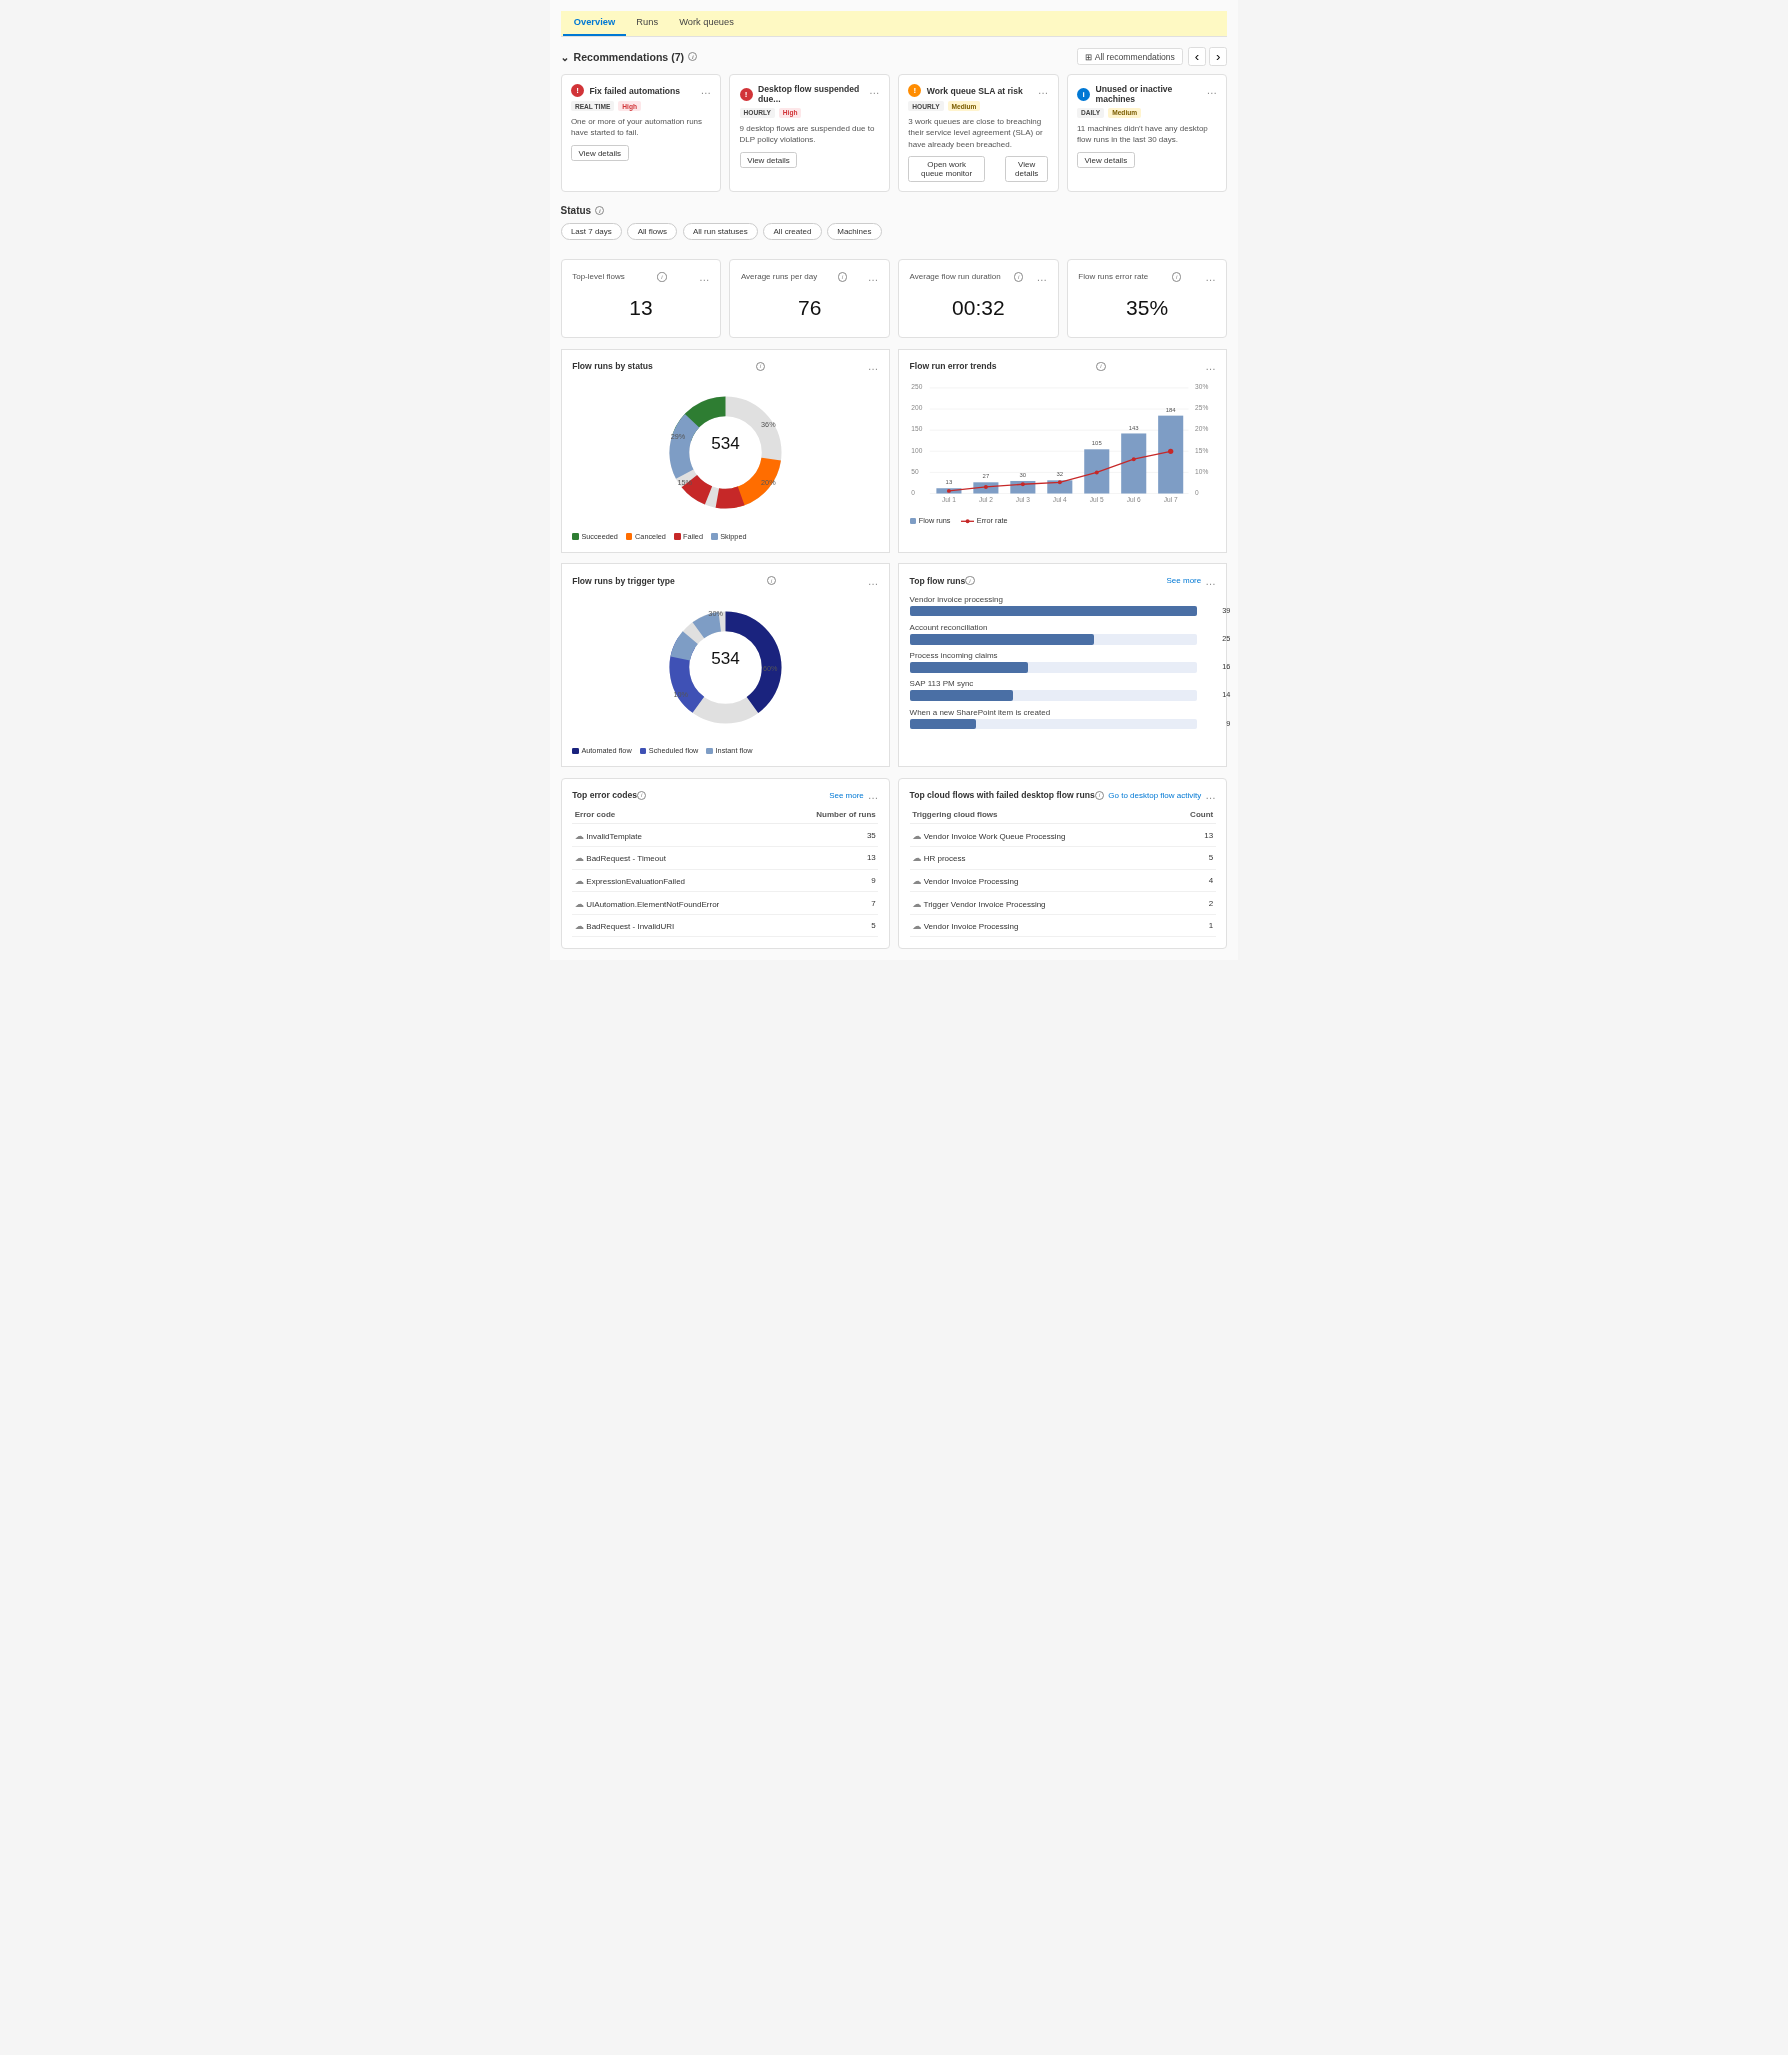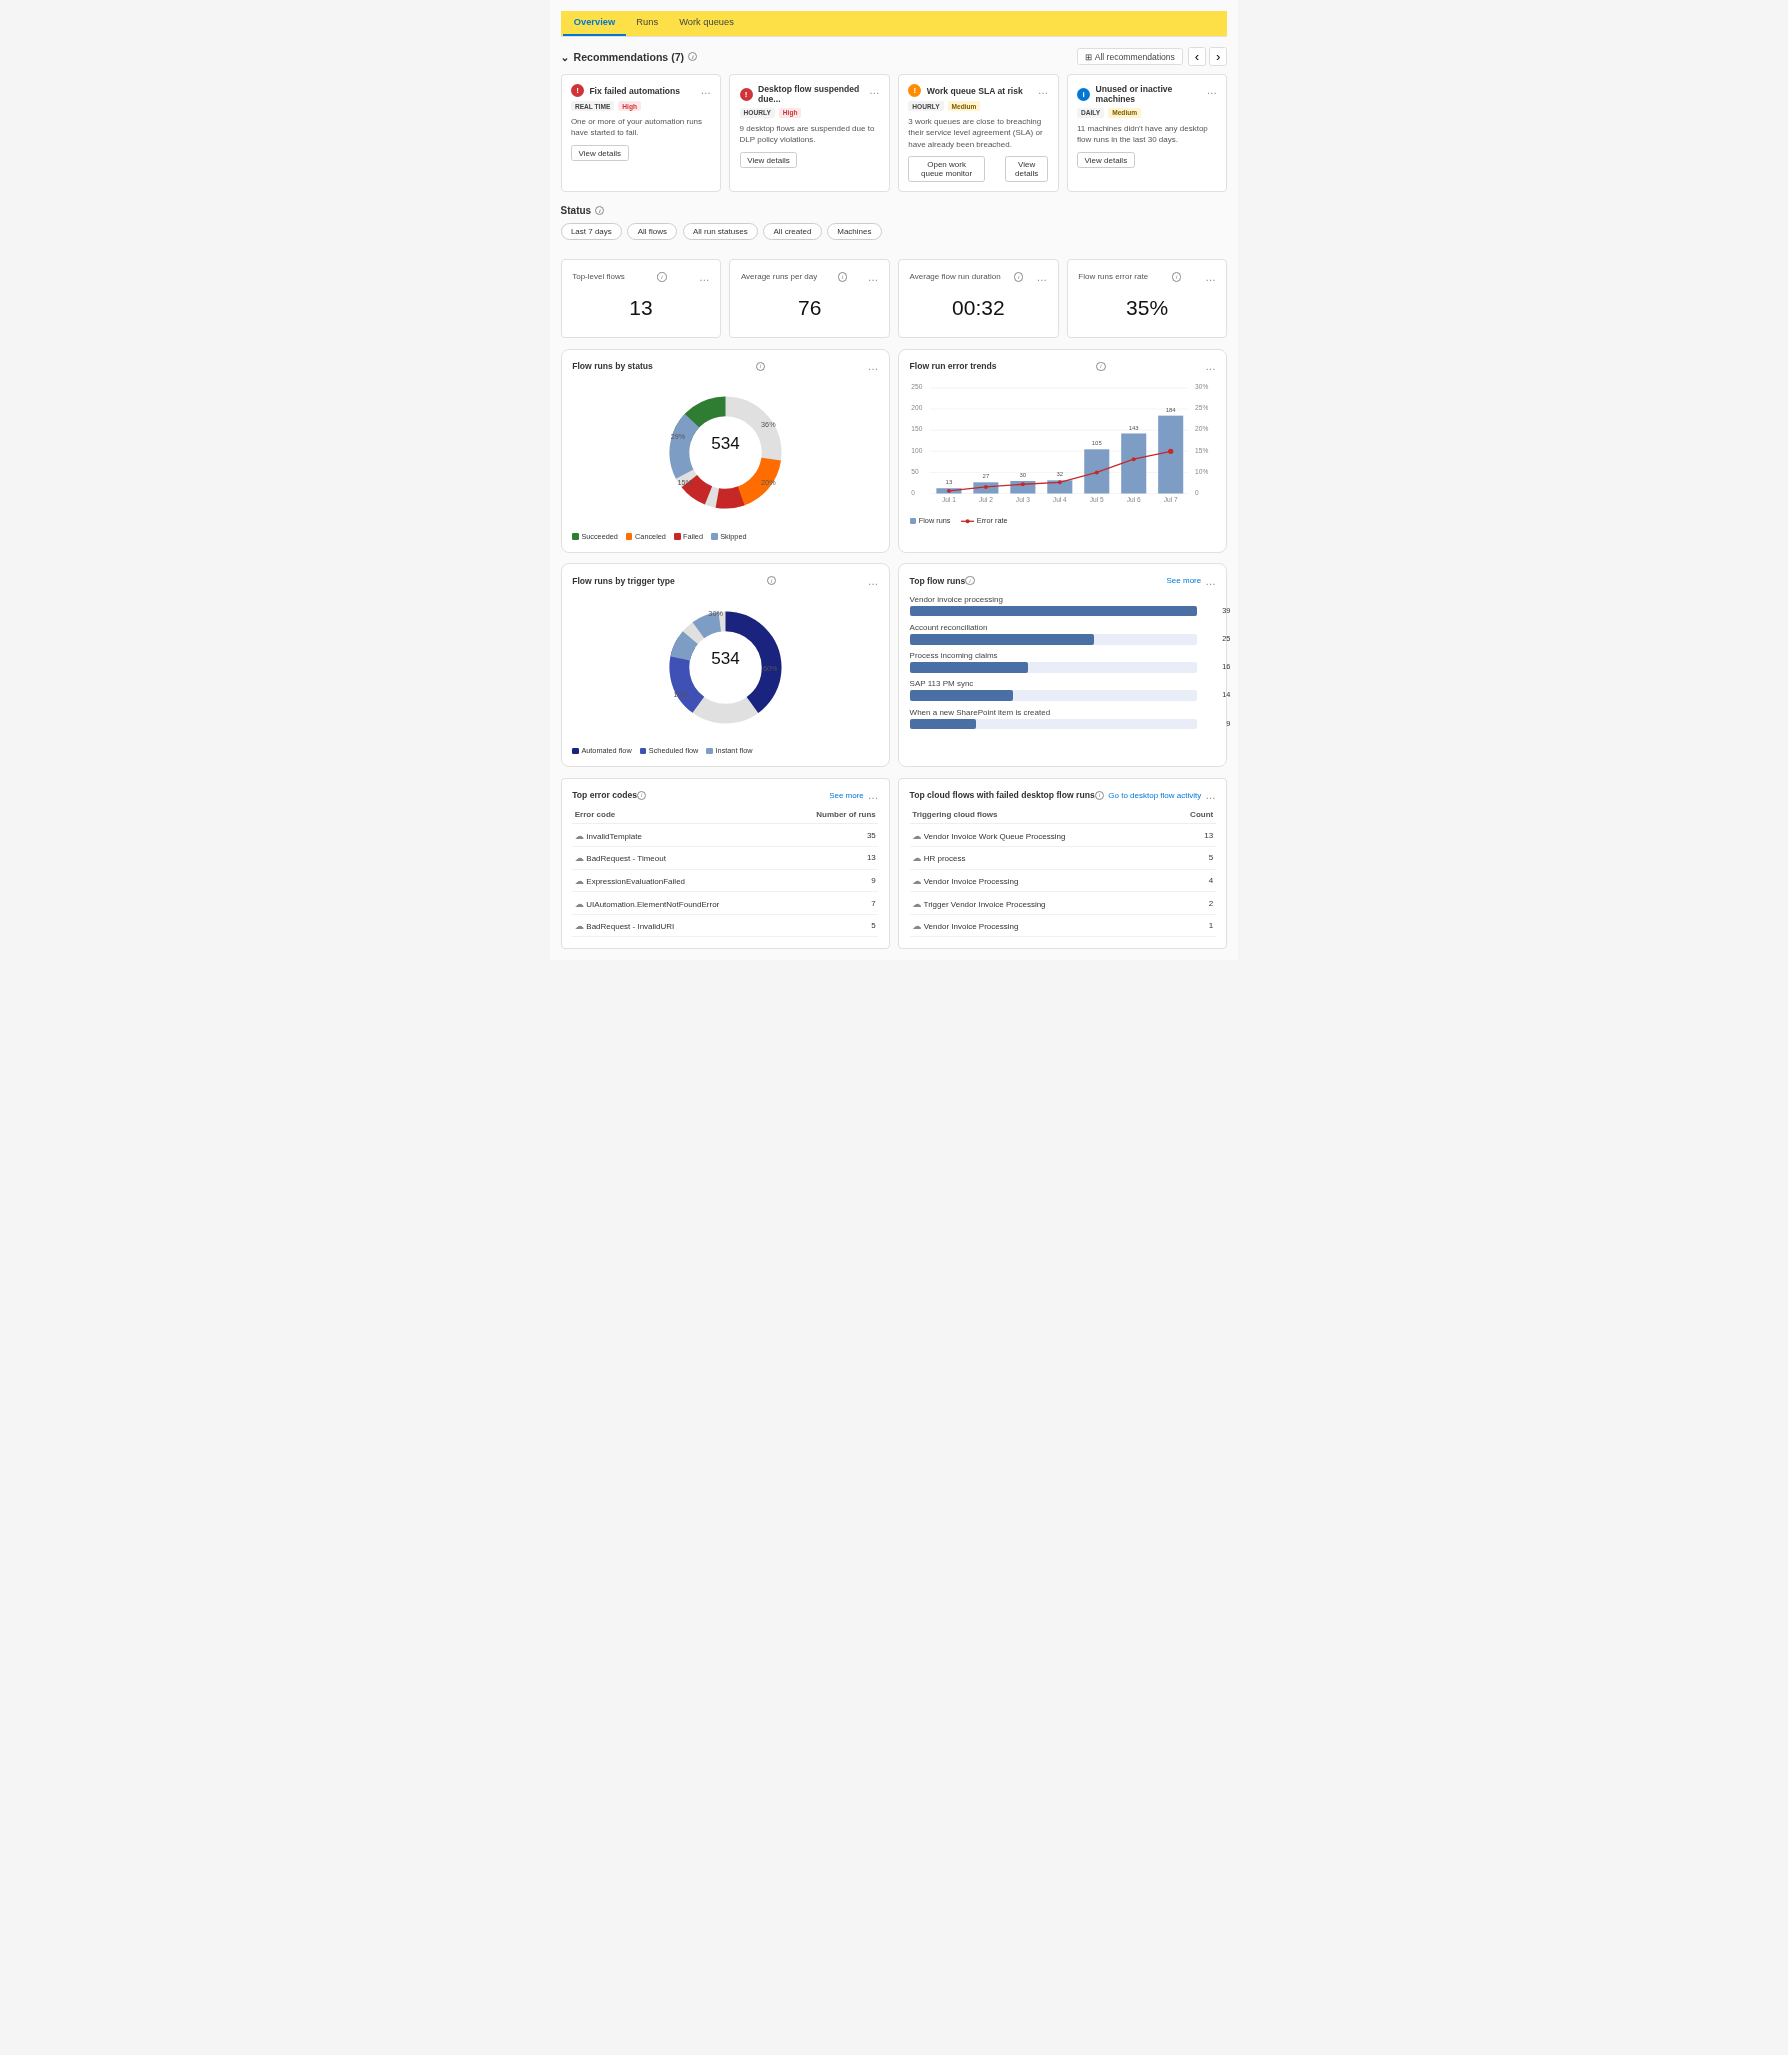--- a/index.html
+++ b/index.html
@@ -1,21 +1,21 @@
 <!DOCTYPE html>
 <html style="font-size:10.6px"><head>
   <meta charset="utf-8">
   <style>
     * { box-sizing: border-box; margin: 0; padding: 0; }
     body { font-family: 'Segoe UI', Arial, sans-serif; background: #f5f5f5; color: #333; font-size: 8.6px; }
     
     .app-container { max-width: 688px; margin: 0 auto; padding: 10.6px; background: #fafafa; }
     
     
-    .top-nav { display: flex; border-bottom: 0.7px solid #e0e0e0; margin-bottom: 10.6px; background: #fde047; padding: 0 2.6px; }
+    .top-nav { display: flex; border-bottom: 0.7px solid #e0e0e0; margin-bottom: 10.6px; background: #fef9c3; padding: 0 2.6px; }
     .top-nav-item { padding: 6.6px 10.6px; cursor: pointer; font-size: 9.3px; color: #444; border-bottom: 2px solid transparent; }
     .top-nav-item.active { color: #0078d4; border-bottom: 2px solid #0078d4; font-weight: 600; }
     
     
     .section-header { display: flex; align-items: center; justify-content: space-between; margin-bottom: 8px; }
     .section-title { font-size: 10.6px; font-weight: 600; display: flex; align-items: center; gap: 4px; }
     .all-rec-btn { display: flex; align-items: center; gap: 2.6px; font-size: 8.6px; color: #444; cursor: pointer; border: 0.7px solid #ddd; padding: 2.6px 6.6px; border-radius: 2.6px; background: #fff; }
     .nav-arrows { display: flex; gap: 2.6px; }
     .nav-arrow { width: 18.5px; height: 18.5px; border: 0.7px solid #ddd; background: #fff; cursor: pointer; display: flex; align-items: center; justify-content: center; border-radius: 2.6px; }
     
@@ -47,21 +47,21 @@
     
     
     .kpi-cards { display: grid; grid-template-columns: repeat(4, 1fr); gap: 8px; margin-bottom: 10.6px; }
     .kpi-card { background: #fff; border: 0.7px solid #e0e0e0; border-radius: 4px; padding: 10.6px; }
     .kpi-card-header { display: flex; align-items: center; justify-content: space-between; margin-bottom: 6.6px; }
     .kpi-card-title { font-size: 8px; color: #555; font-weight: 500; display: flex; align-items: center; gap: 2.6px; }
     .kpi-value { font-size: 21px; font-weight: 300; color: #111; text-align: center; padding: 6.6px 0; }
     
     
     .charts-row { display: grid; grid-template-columns: 1fr 1fr; gap: 8px; margin-bottom: 10.6px; }
-    .chart-card { background: #fff; border: 0.7px solid #e0e0e0; border-radius: 8px; padding: 10.6px; }
+    .chart-card { background: #fff; border: 0.7px solid #e0e0e0; border-radius: 0; padding: 10.6px; }
     .chart-card-header { display: flex; align-items: center; justify-content: space-between; margin-bottom: 8px; }
     .chart-card-title { font-size: 8.6px; font-weight: 600; display: flex; align-items: center; gap: 2.6px; }
     
     
     .donut-container { display: flex; align-items: center; justify-content: center; margin: 6.6px 0; }
     .donut-labels { display: flex; gap: 8px; flex-wrap: wrap; margin-top: 5.3px; }
     .legend-item { display: flex; align-items: center; gap: 2.6px; font-size: 7.3px; }
     .legend-dot { width: 6.6px; height: 6.6px; border-radius: 1.3px; flex-shrink: 0; }
     .bar-chart-legend { display: flex; gap: 10.6px; margin-top: 2px; }
     

